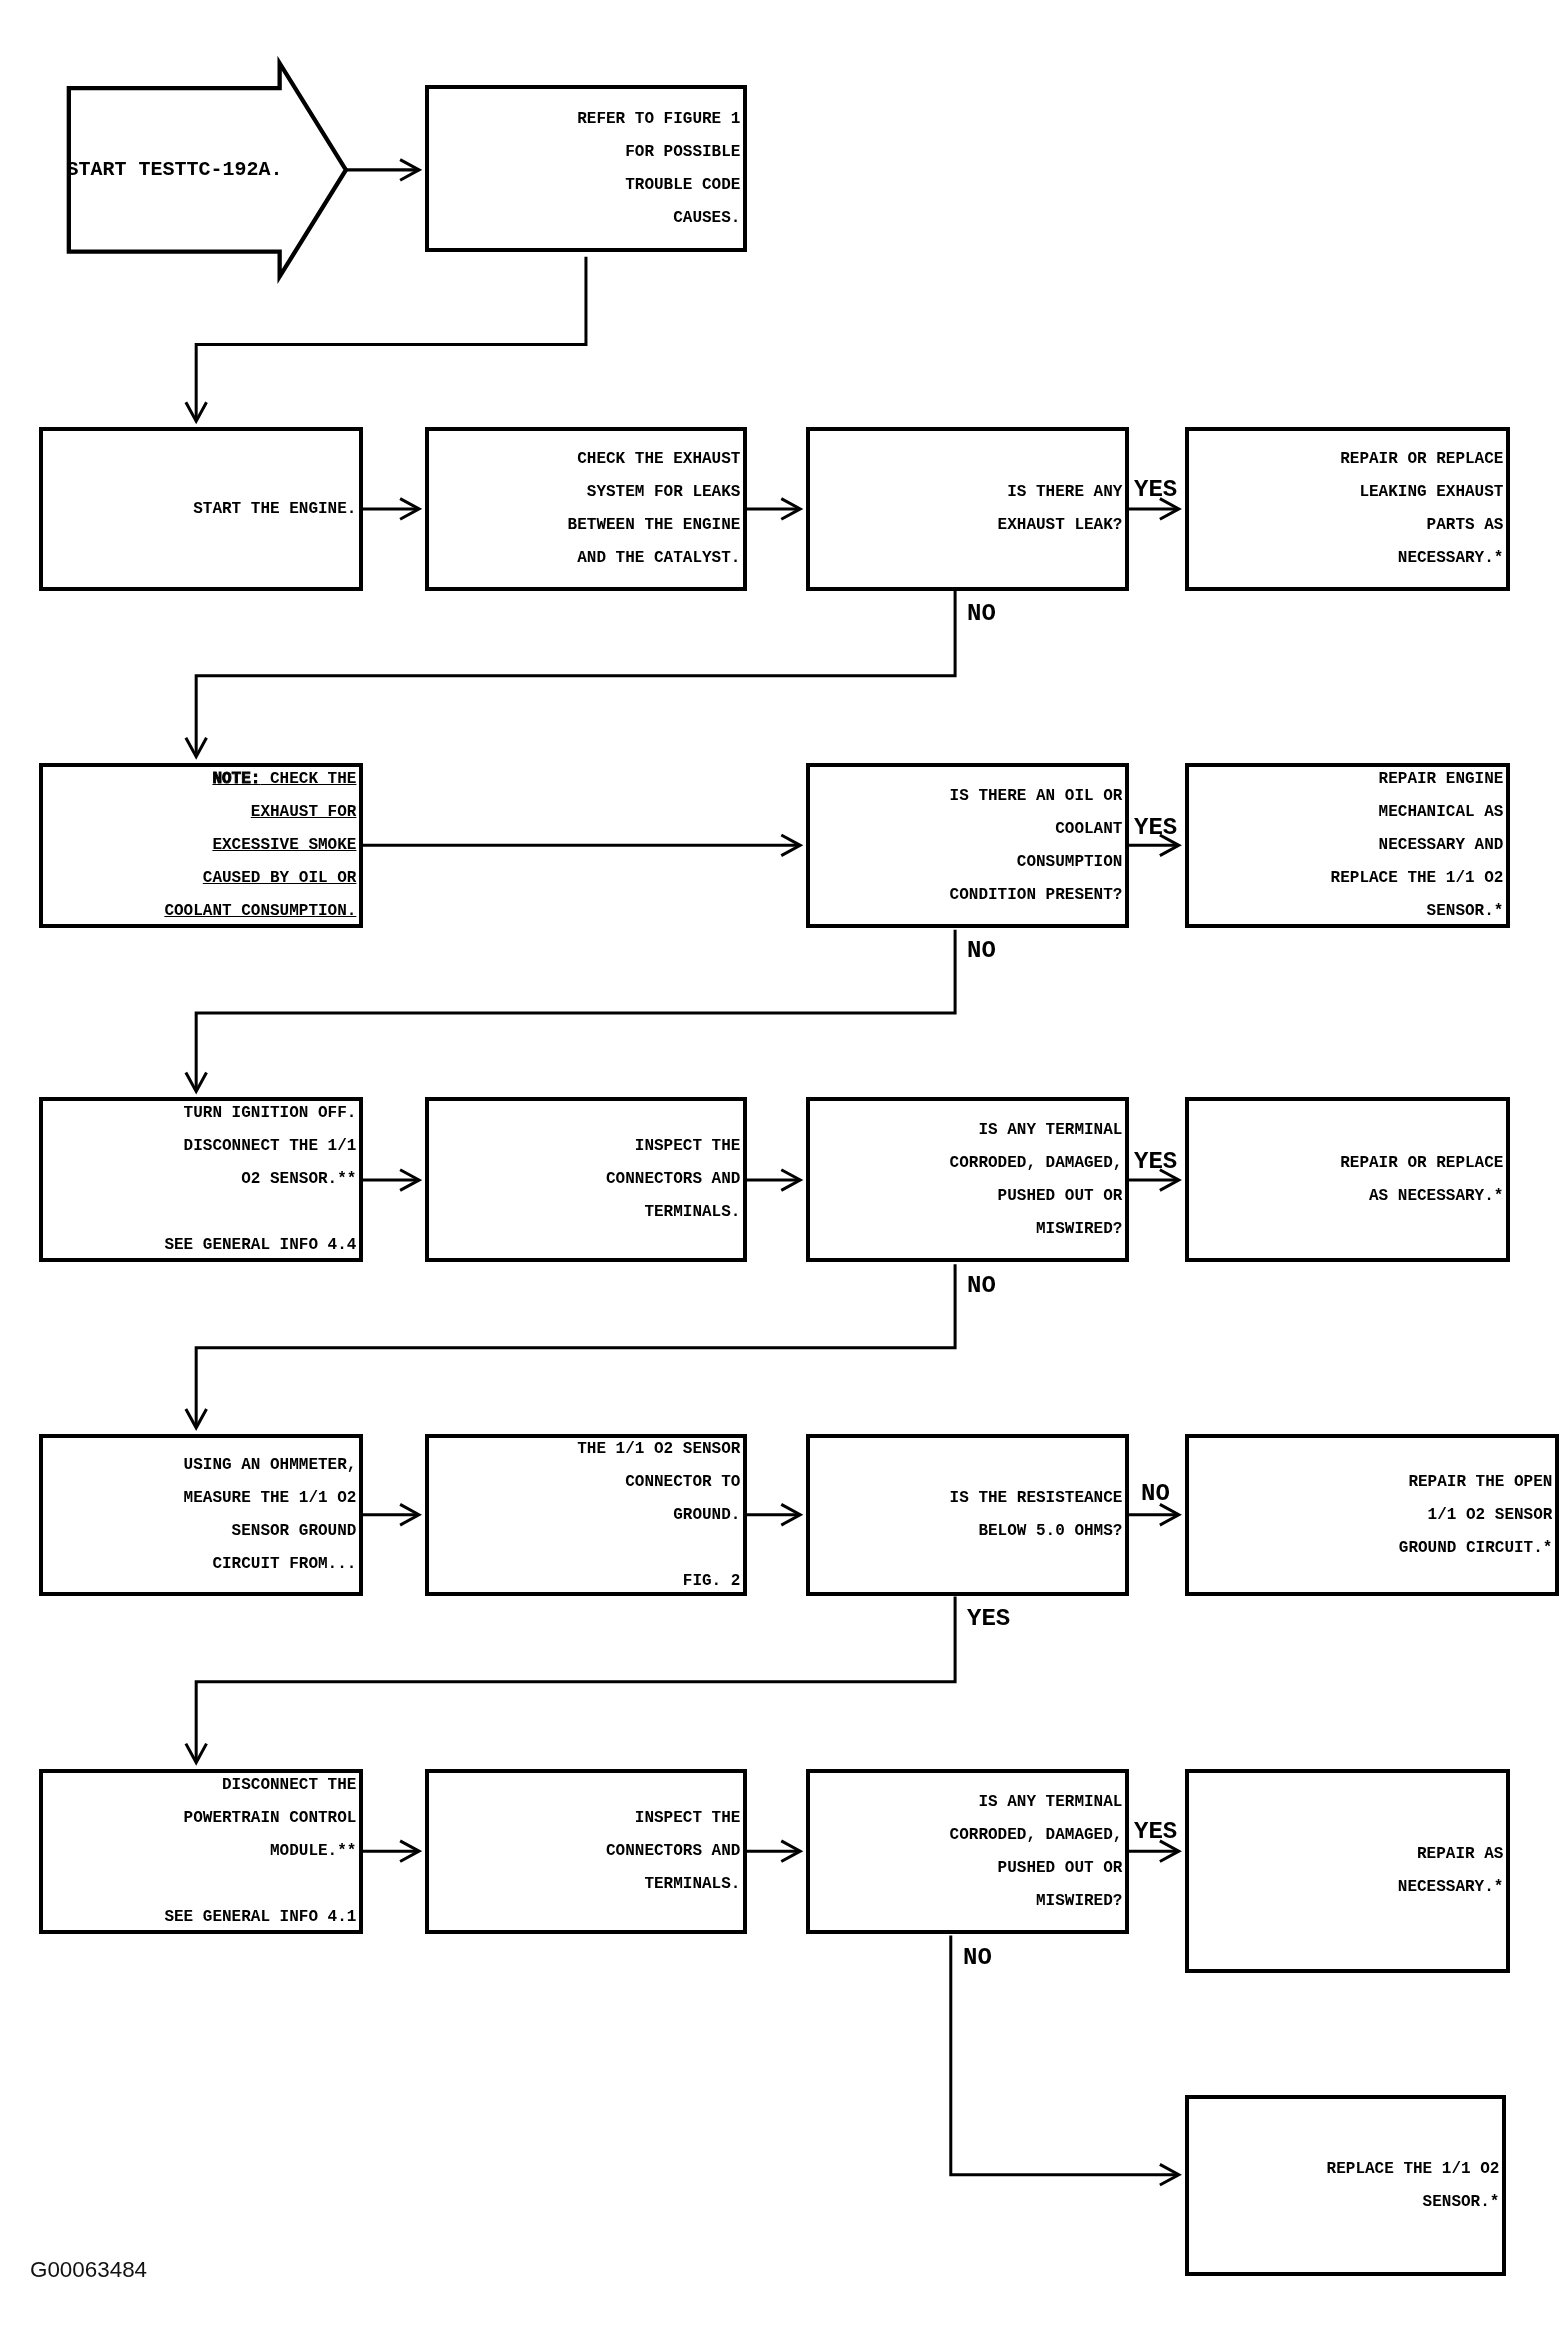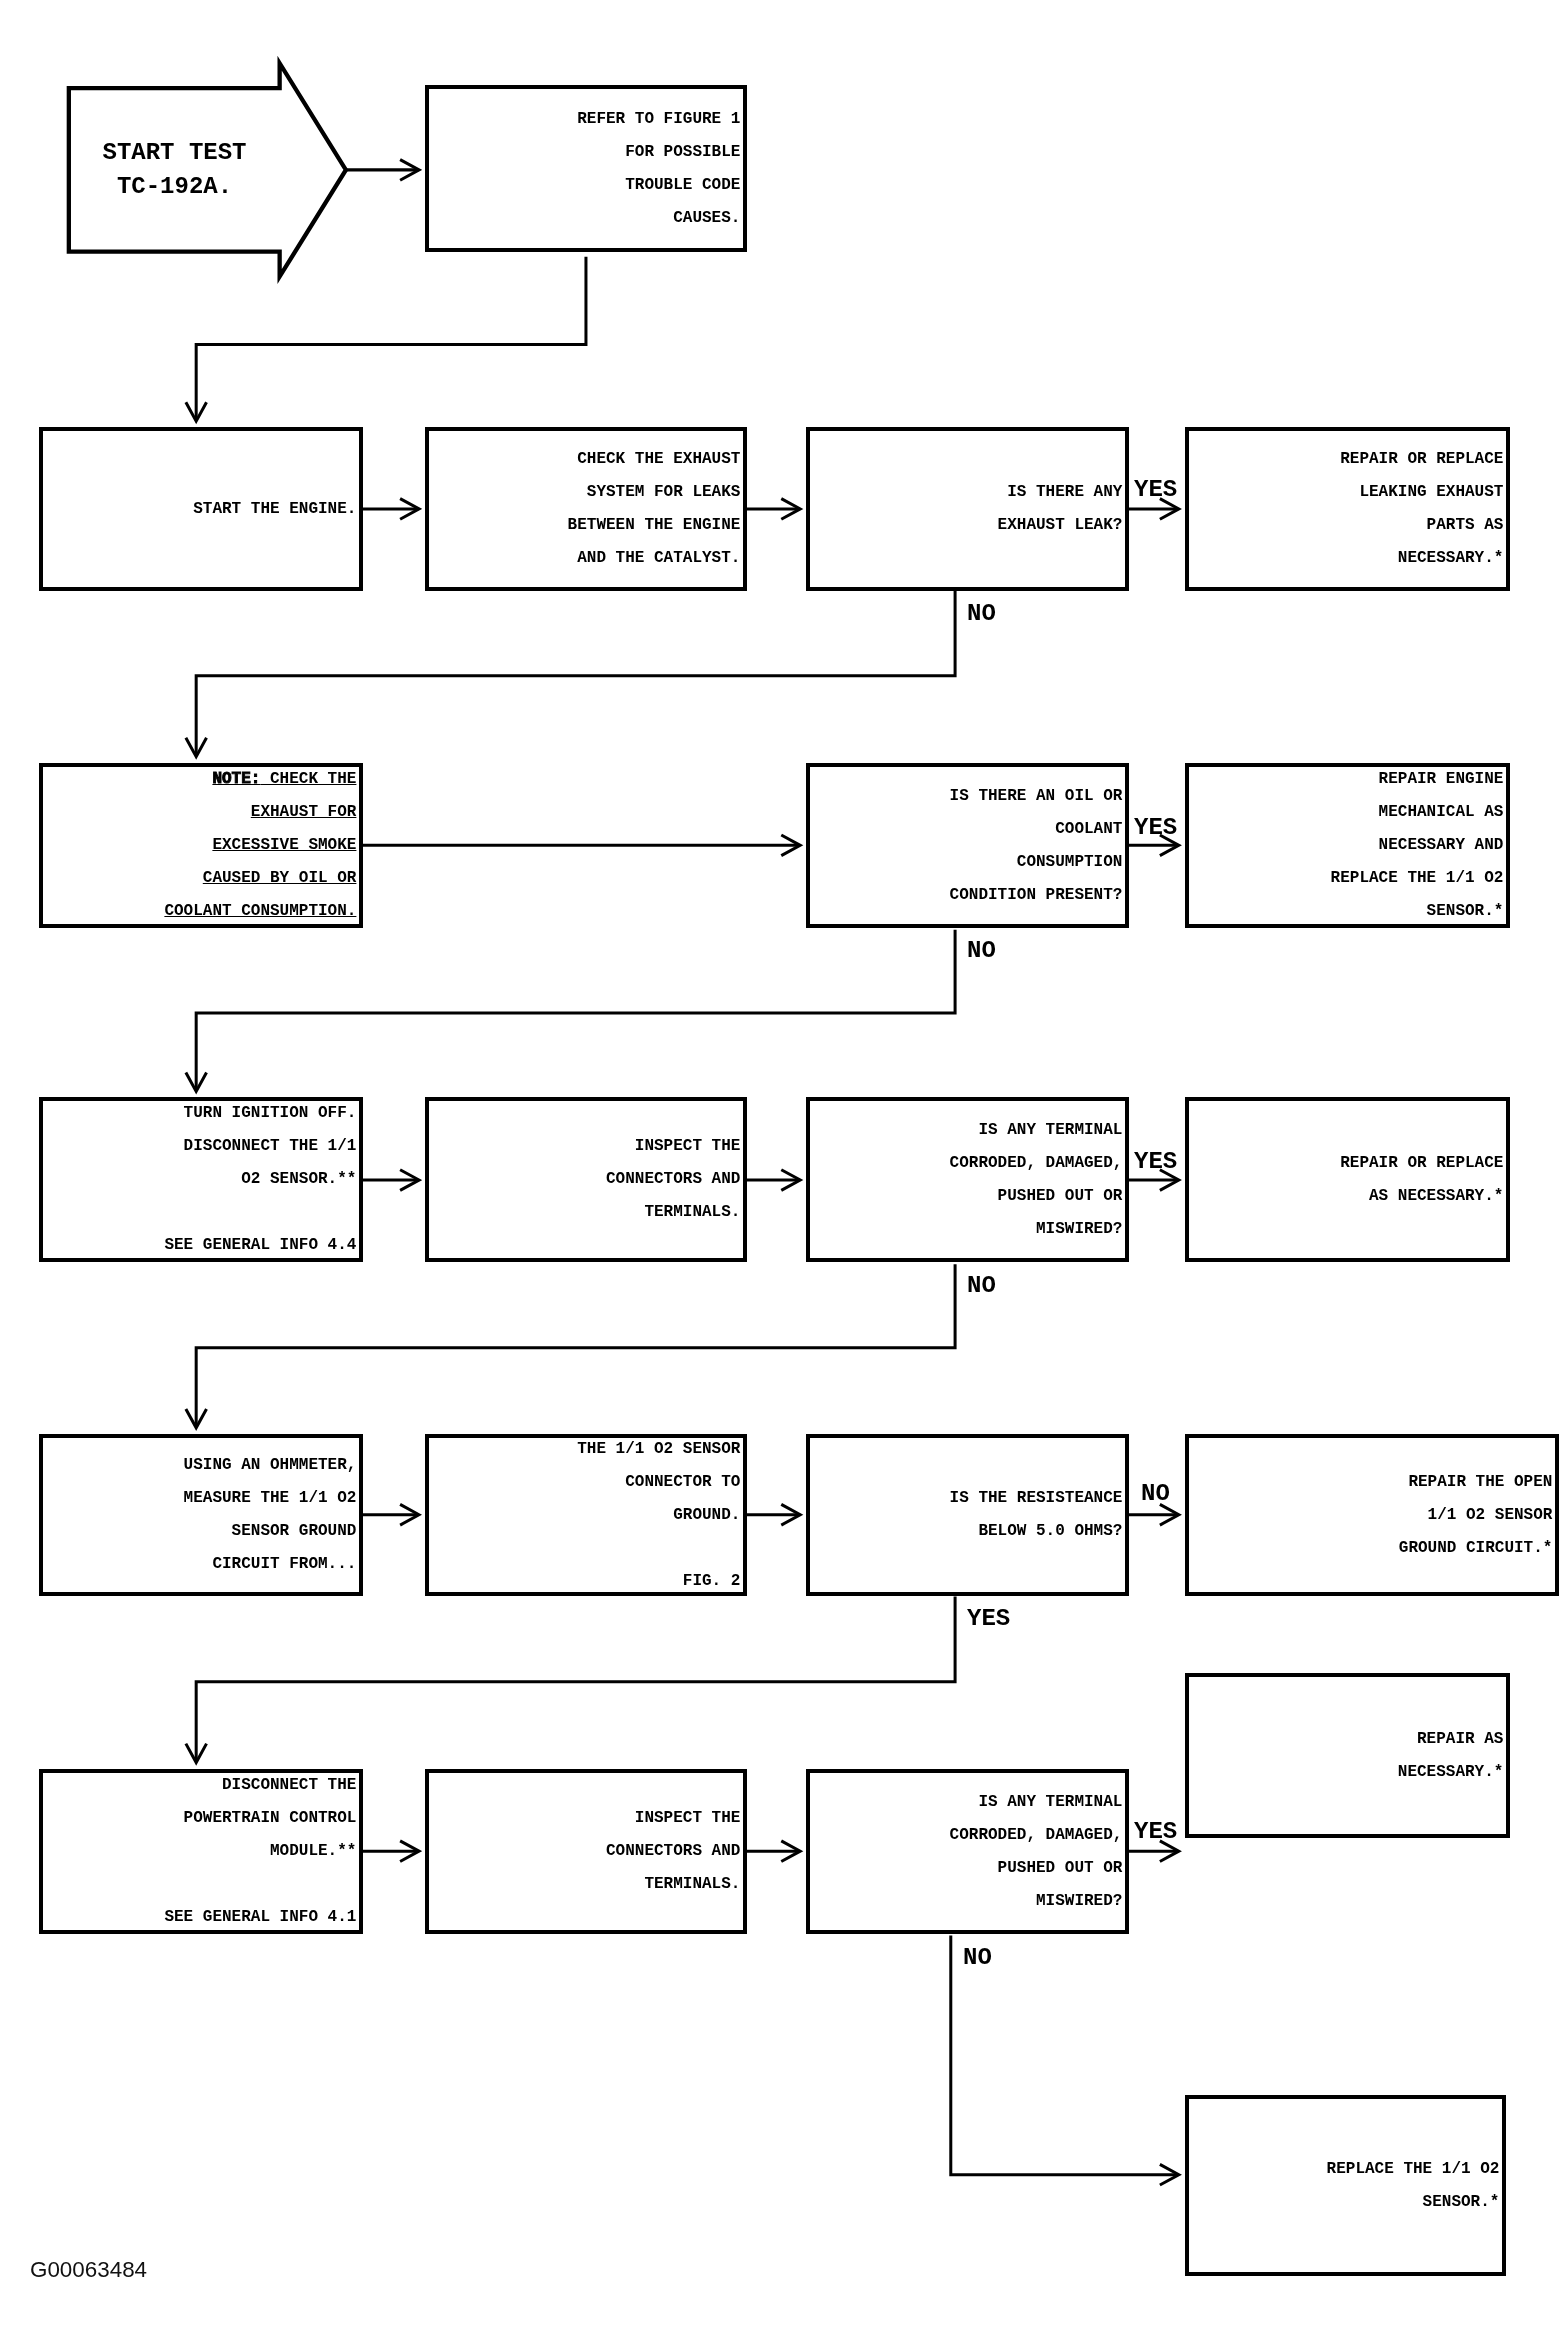--- a/index.html
+++ b/index.html
@@ -5,23 +5,23 @@
   html,body{margin:0;padding:0;background:#ffffff;}
   .canvas{position:relative;width:1566px;height:2342px;background:#ffffff;overflow:hidden;
           font-family:"Liberation Mono",monospace;color:#000;}
   .wires{position:absolute;left:0;top:0;width:1566px;height:2342px;pointer-events:none;}
   .wire{stroke:#000;stroke-width:3.5;fill:none;}
   .shape{stroke:#000;stroke-width:5;fill:#ffffff;}
   .box{position:absolute;box-sizing:border-box;border:4.3px solid #000;background:#fff;
        display:flex;flex-direction:column;justify-content:center;align-items:flex-end;
        text-align:center;font-family:"Liberation Mono",monospace;font-weight:bold;
        font-size:16px;line-height:33px;color:#000;padding:0 2.6px;}
-  .shape-label{position:absolute;box-sizing:border-box;display:flex;flex-direction:column;
+  .shape-label{position:absolute;box-sizing:border-box;display:flex;flex-direction:row;
        justify-content:center;align-items:center;text-align:center;
-       font-family:"Liberation Mono",monospace;font-weight:bold;font-size:24px;line-height:34px;}
+       font-family:"Liberation Mono",monospace;font-weight:bold;font-size:20px;line-height:34px;}
   .line{display:block;min-height:33px;white-space:pre;}
   .note-strong{font-weight:bold;-webkit-text-stroke:0.9px #000;}
   .edge-label{position:absolute;font-family:"Liberation Mono",monospace;font-weight:bold;
        font-size:24px;line-height:29px;color:#000;}
   .figure-code{position:absolute;left:30px;top:2257px;font-family:"Liberation Sans",sans-serif;
        font-size:22.4px;color:#111;}
 </style>
 </head>
 <body>
 
@@ -174,21 +174,21 @@
     <span class="line">INSPECT THE</span>
     <span class="line">CONNECTORS AND</span>
     <span class="line">TERMINALS.</span>
   </div>
   <div class="box" style="left:806px;top:1769px;width:323px;height:165px;">
     <span class="line">IS ANY TERMINAL</span>
     <span class="line">CORRODED, DAMAGED,</span>
     <span class="line">PUSHED OUT OR</span>
     <span class="line">MISWIRED?</span>
   </div>
-  <div class="box" style="left:1185px;top:1673px;width:325px;height:165px;">
+  <div class="box" style="left:1185px;top:1769px;width:325px;height:204px;">
     <span class="line">REPAIR AS</span>
     <span class="line">NECESSARY.*</span>
   </div>
 
   <div class="box" style="left:1185px;top:2095px;width:321px;height:181px;">
     <span class="line">REPLACE THE 1/1 O2</span>
     <span class="line">SENSOR.*</span>
   </div>
 
   <div class="edge-label" style="left:1134px;top:475px;">YES</div>

